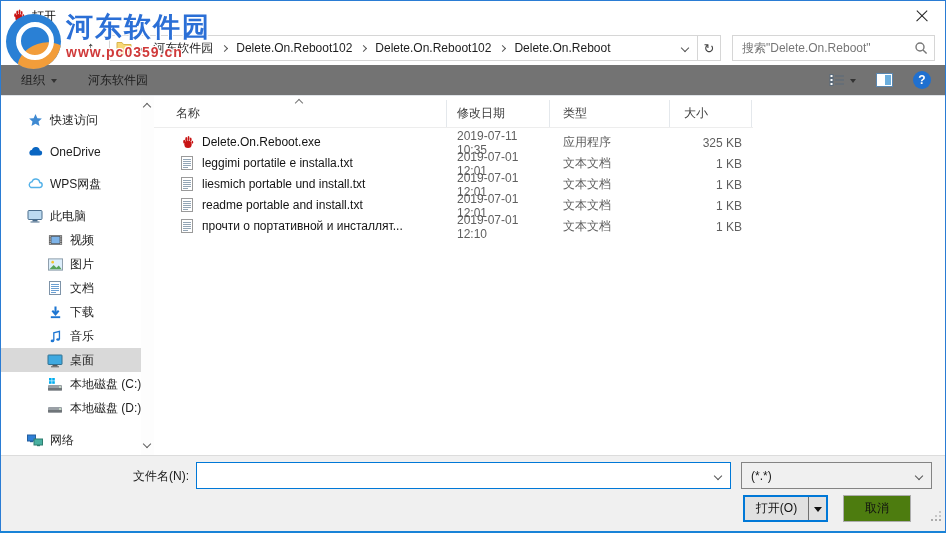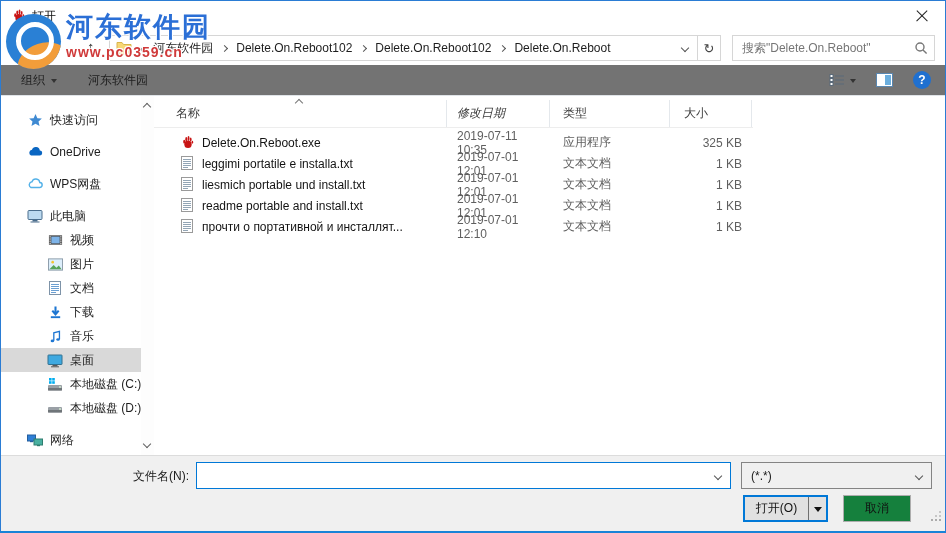--- a/index.html
+++ b/index.html
@@ -52,46 +52,46 @@
   .sic{ width:16px; height:16px; margin-right:7px; flex:0 0 16px; display:flex; align-items:center; justify-content:center; }
   .sscroll{ width:13px; position:relative; background:#fdfdfd; }
   .sscroll .chev{ position:absolute; left:3px; border-color:#606060; }
   .sscroll .top{ top:8px; transform:rotate(-135deg); }
   .sscroll .bot{ bottom:8px; transform:rotate(45deg); }
   
   .filelist{ flex:1; position:relative; padding-top:4px; }
   .lheader{ display:flex; height:28px; align-items:center; width:599px; border-bottom:1px solid #ededed; color:#3c3c3c; position:relative; }
   .hcell{ height:100%; display:flex; align-items:center; border-right:1px solid #e4e8ec; cursor:pointer; }
   .h-name{ width:293px; padding-left:22px; }
-  .h-date{ width:103px; padding-left:10px;font-style:italic; }
+  .h-date{ width:103px; padding-left:10px; }
   .h-type{ width:120px; padding-left:13px; }
   .h-size{ width:82px; padding-left:14px; }
   .sortchev{ position:absolute; left:142px; top:0px; width:6px; height:6px; border-right:1.2px solid #777; border-bottom:1.2px solid #777; transform:rotate(-135deg); }
   .lbody{ margin-top:4px; }
   .frow{ display:flex; height:21px; align-items:center; cursor:pointer; }
-  .c-name{ width:293px; display:flex; align-items:center; padding-left:27px; color:#141414; white-space:nowrap; overflow:hidden; }
+  .c-name{ width:293px; display:flex; padding-left:27px; color:#141414; white-space:nowrap; overflow:hidden; }
   .fic{ width:14px; height:15px; margin-right:7px; flex:0 0 14px; }
   .c-date{ width:103px; padding-left:10px; color:#5f5f5f; }
   .c-type{ width:120px; padding-left:13px; color:#5f5f5f; }
   .c-size{ width:82px; padding-right:10px; text-align:right; color:#5f5f5f; }
   
   .footer{ position:absolute; left:0; right:0; bottom:0; height:76px; background:#f0f0f0; border-top:1px solid #dcdcdc; }
   .fn-label{ position:absolute; left:0; top:7px; width:188px; height:27px; line-height:27px; text-align:right; color:#1a1a1a; }
   .fn-input{ position:absolute; left:195px; top:6px; width:535px; height:27px; border:1px solid #0078d7; background:#fff; display:flex; align-items:center; }
   .fn-input input{ flex:1; border:none; outline:none; height:100%; padding-left:7px; font:12px "Liberation Sans",sans-serif; min-width:0; }
   .fn-chev{ width:24px; display:flex; justify-content:center; cursor:pointer; }
   .ft-select{ position:absolute; left:740px; top:6px; width:191px; height:27px; border:1px solid #848484; background:#f0f0f0; display:flex; align-items:center; cursor:pointer; }
   .ft-select .val{ flex:1; padding-left:9px; color:#1a1a1a; }
   .ft-select .chev{ margin-right:9px; }
   .btn-open{ position:absolute; left:742px; top:39px; width:85px; height:27px; border:2px solid #0078d7; background:#e1e1e1; display:flex; align-items:stretch; cursor:pointer; }
   .btn-open .lab{ flex:1; display:flex; align-items:center; justify-content:center; color:#111; }
   .btn-open .div{ width:1px; background:#707070; }
   .btn-open .arr{ width:17px; display:flex; align-items:center; justify-content:center; }
   .tri-solid{ width:0; height:0; border:4px solid transparent; border-top:5px solid #111; margin-top:5px; }
-  .btn-cancel{ position:absolute; left:842px; top:39px; width:68px; height:27px; border:1px solid #adadad; background:#15803d; display:flex; align-items:center; justify-content:center; color:#111; cursor:pointer; }
+  .btn-cancel{ position:absolute; left:842px; top:39px; width:68px; height:27px; border:1px solid #adadad; background:#4d7c0f; display:flex; align-items:center; justify-content:center; color:#111; cursor:pointer; }
   .grip{ position:absolute; right:12px; bottom:10px; width:2px; height:2px; background:#ababab;
          box-shadow:4px 0 #ababab, 8px 0 #ababab, 4px -4px #c6c6c6, 8px -4px #c6c6c6, 8px -8px #c6c6c6; }
   
   .watermark{ position:absolute; left:5px; top:13px; display:flex; align-items:flex-start; z-index:50; pointer-events:none; }
   .wm-logo{ width:55px; height:55px; border-radius:50%; background:#2a80d5; position:relative; overflow:hidden; flex:0 0 55px; }
   .wm-logo::before{ content:""; position:absolute; right:-10px; bottom:-16px; width:54px; height:42px; background:#f29d3a; border-radius:50%; transform:rotate(-18deg); }
   .wm-logo::after{ content:""; position:absolute; left:10px; top:8px; width:28px; height:28px; border:5px solid #fff; border-radius:50%; }
   .wm-texts{ margin-left:5px; line-height:1; }
   .wm-name{ font-size:27px; font-weight:bold; color:#2b6fd6; letter-spacing:2px;
             text-shadow:1px 1px 0 #fff,-1px -1px 0 #fff,1px -1px 0 #fff,-1px 1px 0 #fff; }

